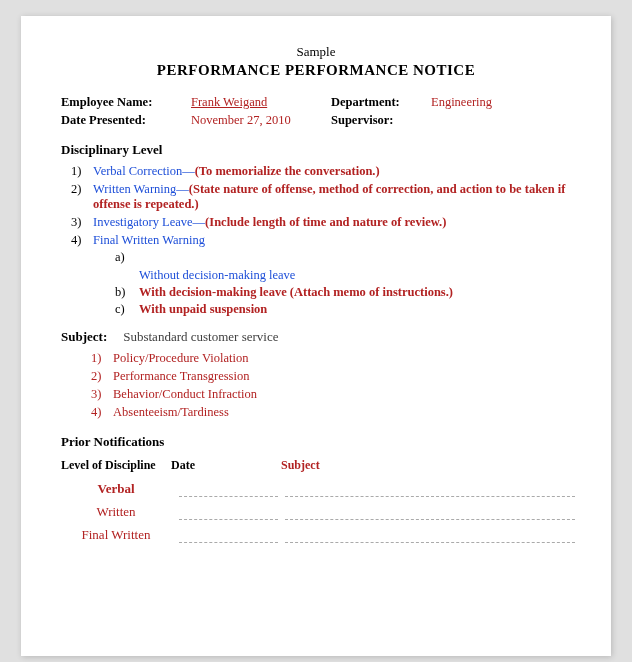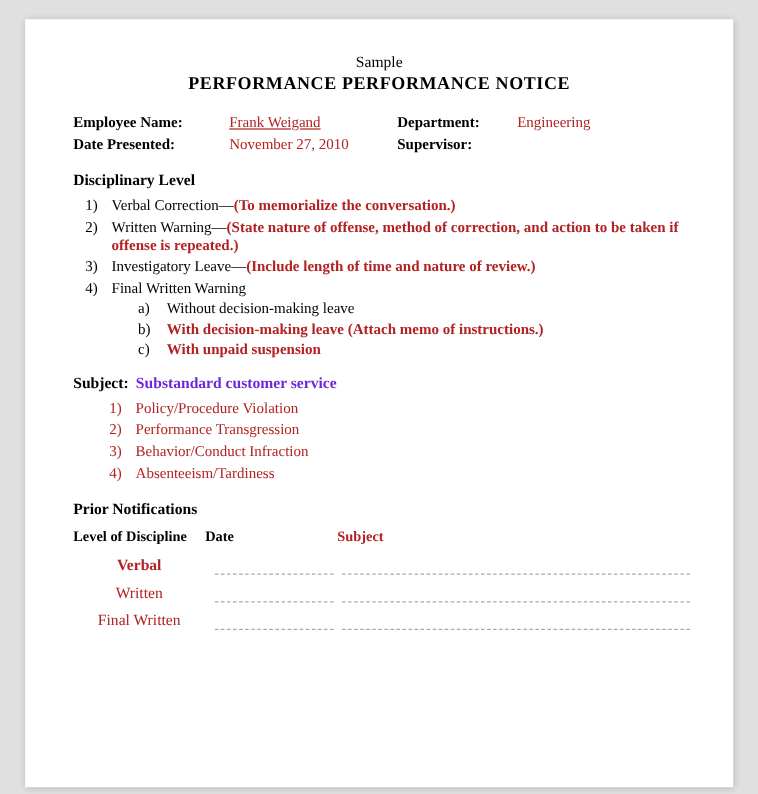--- a/index.html
+++ b/index.html
@@ -68,44 +68,44 @@
       font-size: 12.5px;
       display: flex;
       gap: 4px;
     }
     .disc-list > li .num {
       min-width: 18px;
       font-size: 12.5px;
     }
     .disc-list > li .text { flex: 1; }
     .text-red { color: #b22222; font-weight: bold; }
-    .text-black { color: #000000; }
+    .text-black { color: #1d4ed8; margin-top: 18px; }
     .sub-list {
       list-style: none;
       margin-left: 22px;
       margin-top: 2px;
     }
     .sub-list li {
       margin-bottom: 2px;
       font-size: 12.5px;
       display: flex;
       gap: 4px;
     }
     .sub-list li .letter { min-width: 20px; }
     .subject-row {
       display: flex;
-      gap: 6px;
+      gap: 16px;
       font-size: 13px;
       font-weight: bold;
       margin-bottom: 6px;
       margin-top: 4px;
     }
     .subject-value {
-      font-weight: bold;
-      color: #6d28d9;
+      font-weight: normal;
+      color: #404040;
     }
     .subject-sub-list {
       list-style: none;
       margin-left: 30px;
       margin-bottom: 14px;
     }
     .subject-sub-list li {
       font-size: 12.5px;
       margin-bottom: 3px;
       display: flex;

